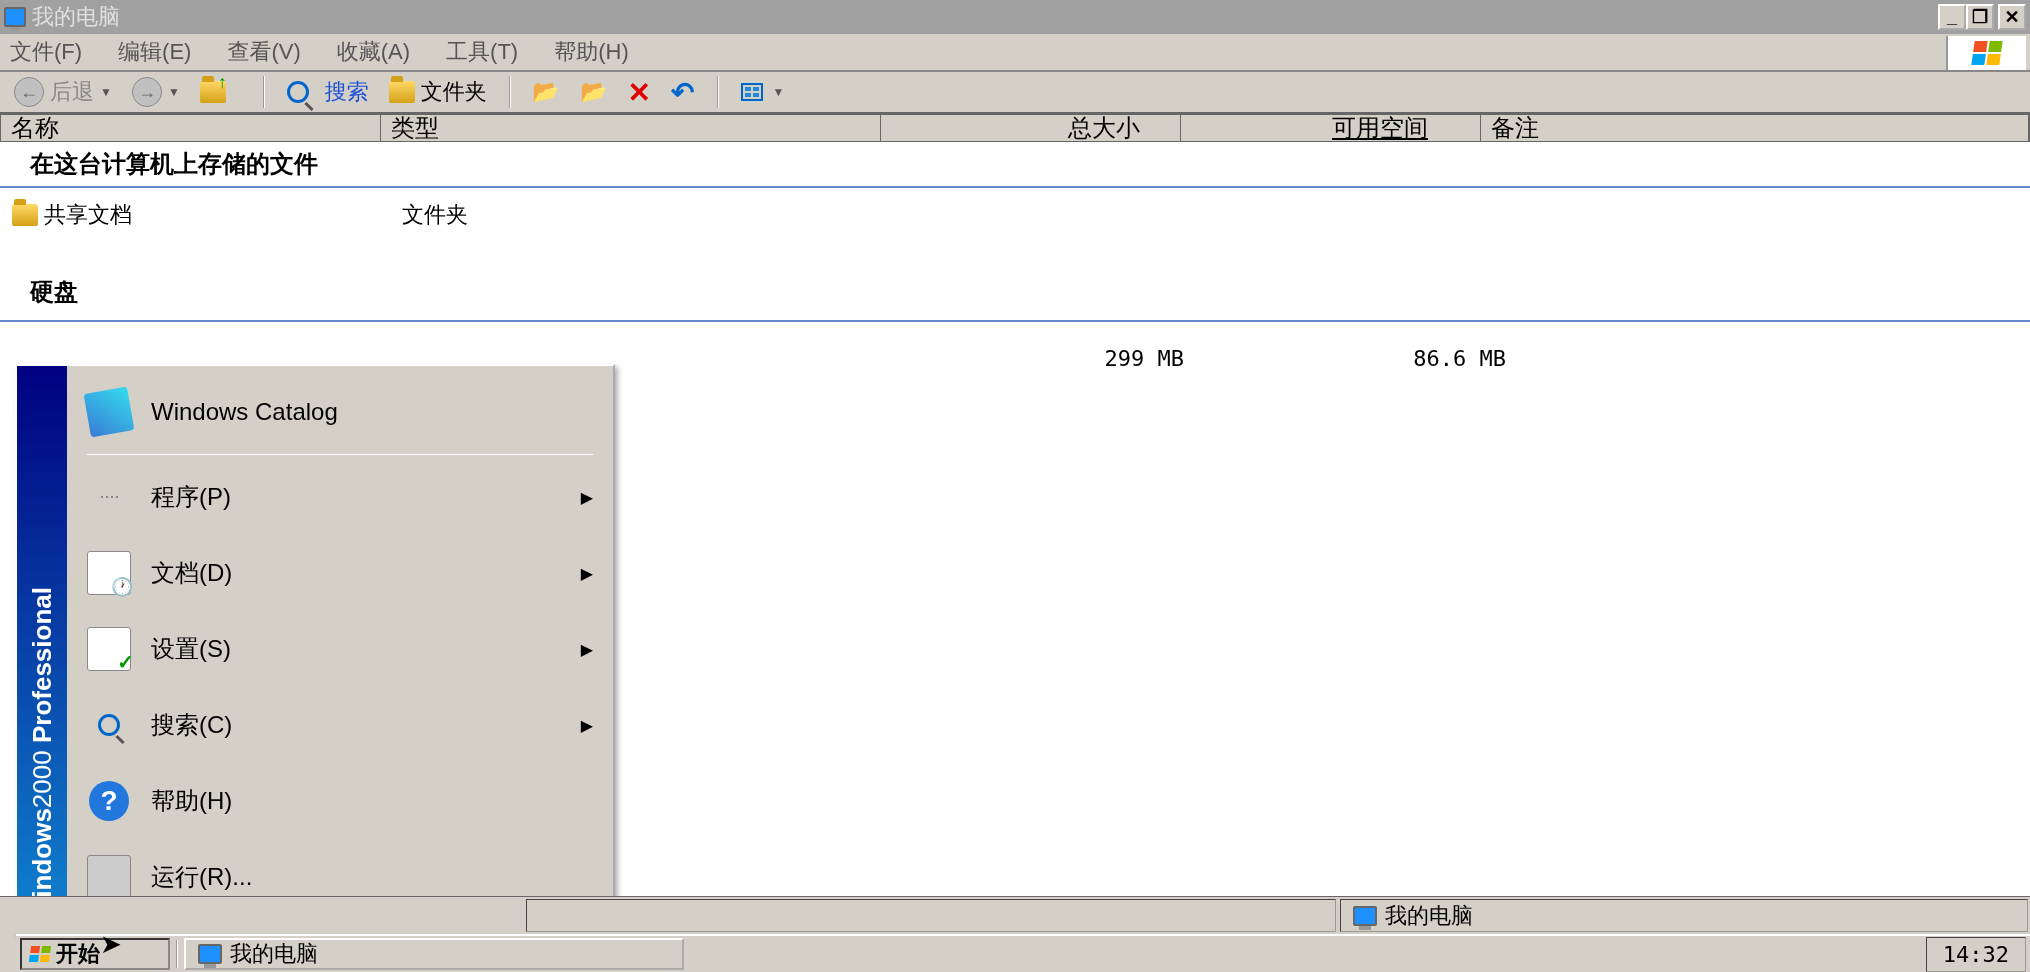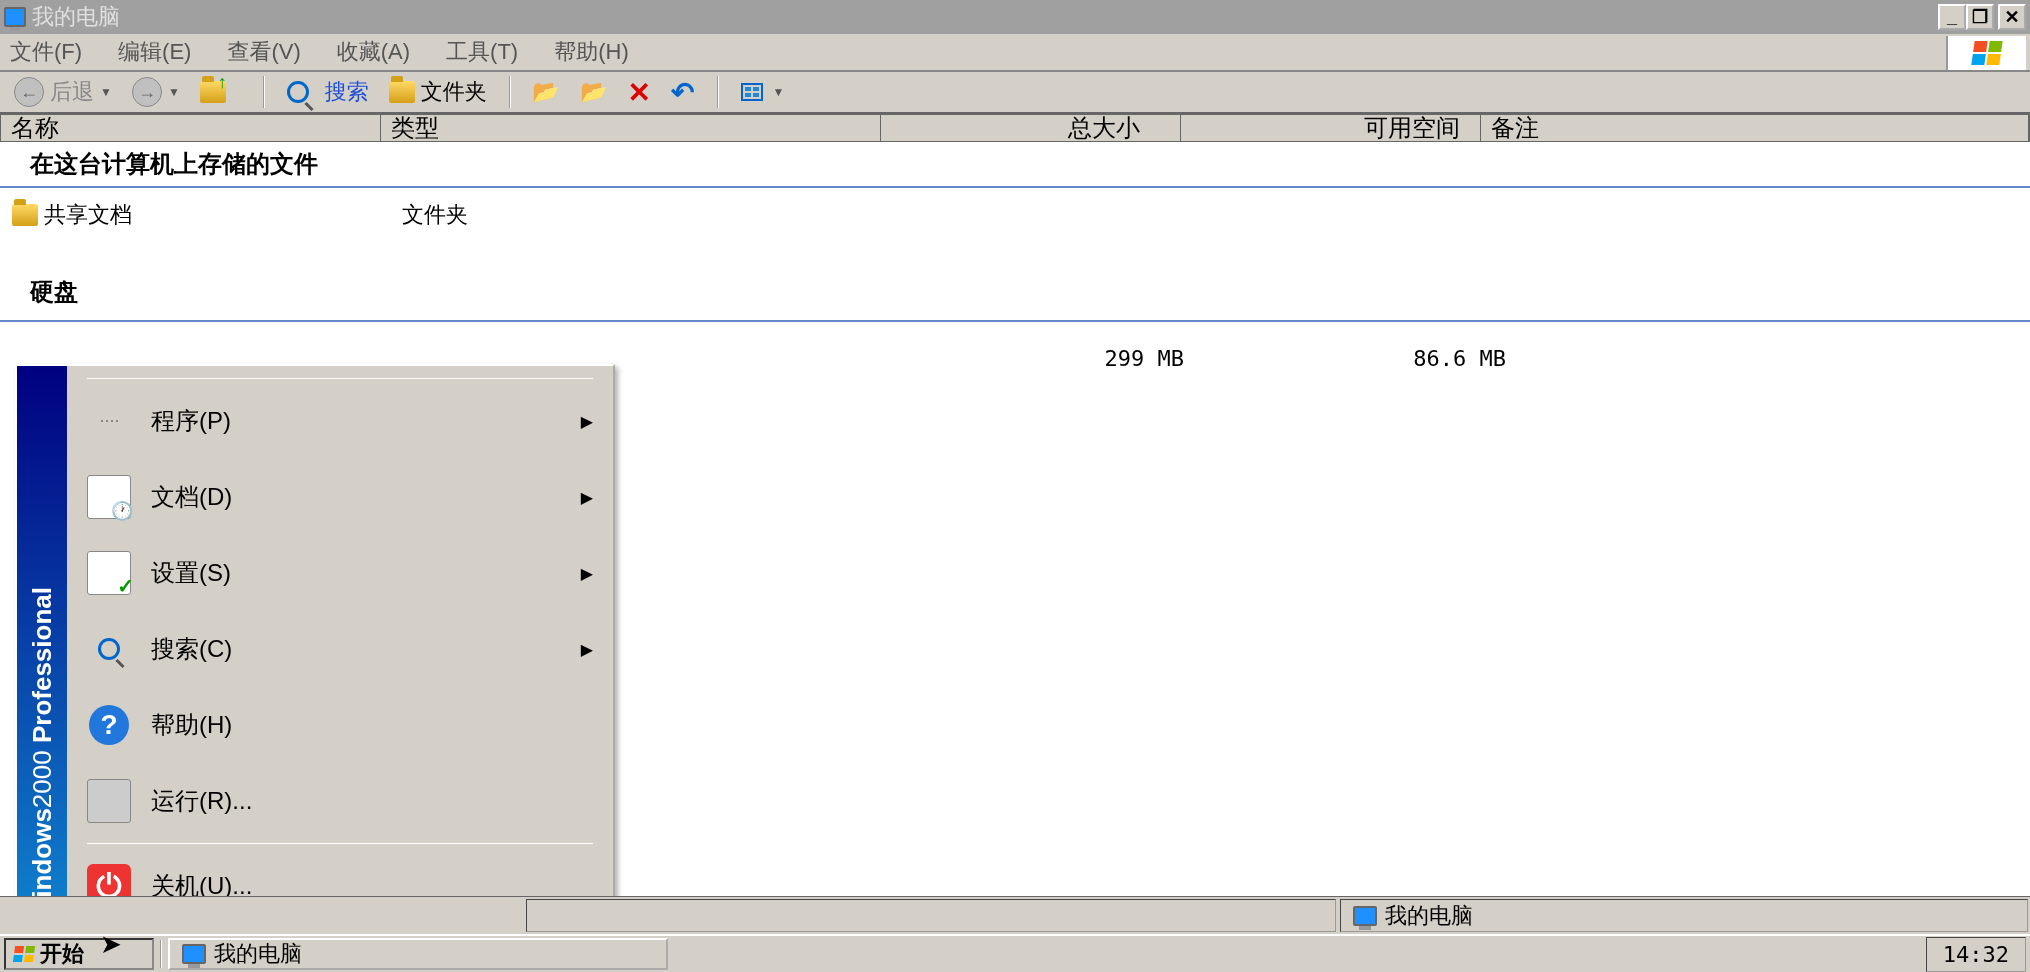--- a/index.html
+++ b/index.html
@@ -32,21 +32,21 @@
     .mag-icon::after { content:''; position:absolute; bottom:-8px; right:-8px; width:10px; height:3px; background:#555; transform: rotate(45deg); }
     .x-icon { color: #d00; font-size: 28px; font-weight: bold; }
     .undo-icon { color: #0066cc; font-size: 28px; font-weight: bold; }
     .toolbar .views { display:flex; }
     .views-ico { width:22px;height:18px;border:2px solid #0066cc;display:grid;grid-template-columns:1fr 1fr;grid-template-rows:1fr 1fr; gap:2px;padding:2px; }
     .views-ico span{background:#2288dd;}
 
     
     .colheaders { height: 28px; display:flex; border: 1px solid #666; background:#d4d0c8; }
     .colheaders .col { padding: 2px 10px; font-size: 24px; border-right: 1px solid #666; display:flex;align-items:center; }
-    .col.name{width:380px;} .col.type{width:500px;font-family:Liberation Serif, serif;} .col.size{width:300px;justify-content:flex-end;padding-right:40px;} .col.free{width:300px;justify-content:flex-end;padding-right:20px;} .col.notes{flex:1;text-align:center;}
+    .col.name{width:380px;} .col.type{width:500px;font-family:Liberation Serif, serif;} .col.size{width:300px;justify-content:flex-end;padding-right:40px;} .col.free{width:300px;justify-content:flex-end;padding-right:52px;text-decoration:underline;} .col.notes{flex:1;text-align:center;}
 
     
     .content { background:#fff; height: calc(100% - 34px - 38px - 42px - 28px - 38px); padding: 0; position:relative; }
     .section-header { font-weight:bold; font-size:24px; padding:6px 30px; border-bottom:2px solid #6688cc; margin-bottom:8px; }
     .row { display:flex; padding: 4px 12px; font-size: 22px; align-items:center;gap:22px; }
     .row .cell-name { width:368px; display:flex; align-items:center; gap:6px; }
     .row .cell-type { width:500px; }
     .row .cell-size { width:300px; text-align:right; padding-right:40px; font-family: monospace; }
     .row .cell-free { width:300px; text-align:right; padding-right:40px; font-family: monospace; }
 
@@ -76,21 +76,21 @@
     
     .statusbar { position:absolute; bottom:38px; left:0; right:0; height:38px; background:#d4d0c8; border-top:1px solid #666; display:flex; }
     .statusbar .pane { border:1px inset #999; margin:2px; padding:4px 12px; font-size:22px; display:flex;align-items:center; gap:8px; }
     .statusbar .pane:first-child{width:520px; margin-left:2px;} 
     .statusbar .pane.mid{width:810px;}
     .statusbar .pane.right{flex:1;}
     .comp-icon { width:24px;height:20px;background:#1e90ff; border:2px solid #666; border-radius:2px; position:relative;}
     .comp-icon::after{content:'';position:absolute;bottom:-6px;left:4px;right:4px;height:4px;background:#999;}
 
     
-    .taskbar { position:absolute; bottom:0; left:0; right:0; height:38px; background:#d4d0c8; border-top:2px solid #fff; display:flex; align-items:center; padding:0 4px; gap:6px; }
+    .taskbar { position:absolute; bottom:0; left:16px; right:0; height:38px; background:#d4d0c8; border-top:2px solid #fff; display:flex; align-items:center; padding:0 4px; gap:6px; }
     .startbtn { width:150px; height:32px; border: 2px inset #888; background:#d4d0c8; display:flex;align-items:center; gap:6px; padding:0 8px; font-size:22px; font-weight:bold; }
     .taskbtn { width:500px; height:32px; border: 2px outset #fff; background:#d4d0c8; display:flex; align-items:center; gap:8px; padding: 0 12px; font-size:22px; }
     .clock { margin-left:auto; border:1px inset #999; padding:4px 16px; font-size:22px; font-family: monospace; }
     .quicksep{width:2px;height:28px;background:#999;border-right:1px solid #fff;}
     .cursor { position:absolute; left:100px; bottom:12px; font-size:26px; z-index:100; color:#000;}
   </style>
 </head>
 <body>
 
 <div class="titlebar">
@@ -196,20 +196,24 @@
     <div class="cell-size">299 MB</div>
     <div class="cell-free">86.6 MB</div>
   </div>
 </div>
 
 <div class="startmenu">
   <div class="sideband">
     <span class="sideband-text"><b>Windows</b><span class="thin">2000</span> Professional</span>
   </div>
   <div class="items">
+    <div class="sitem">
+      <span class="ico ico-catalog"></span>
+      <span>Windows Catalog</span>
+    </div>
     <div class="sdivider"></div>
     <div class="sitem">
       <span class="ico ico-programs">
           <span></span>
           <span></span>
           <span></span>
           <span></span>
         </span>
       <span>程序(P)</span>
       <span class="arrow">▶</span>

